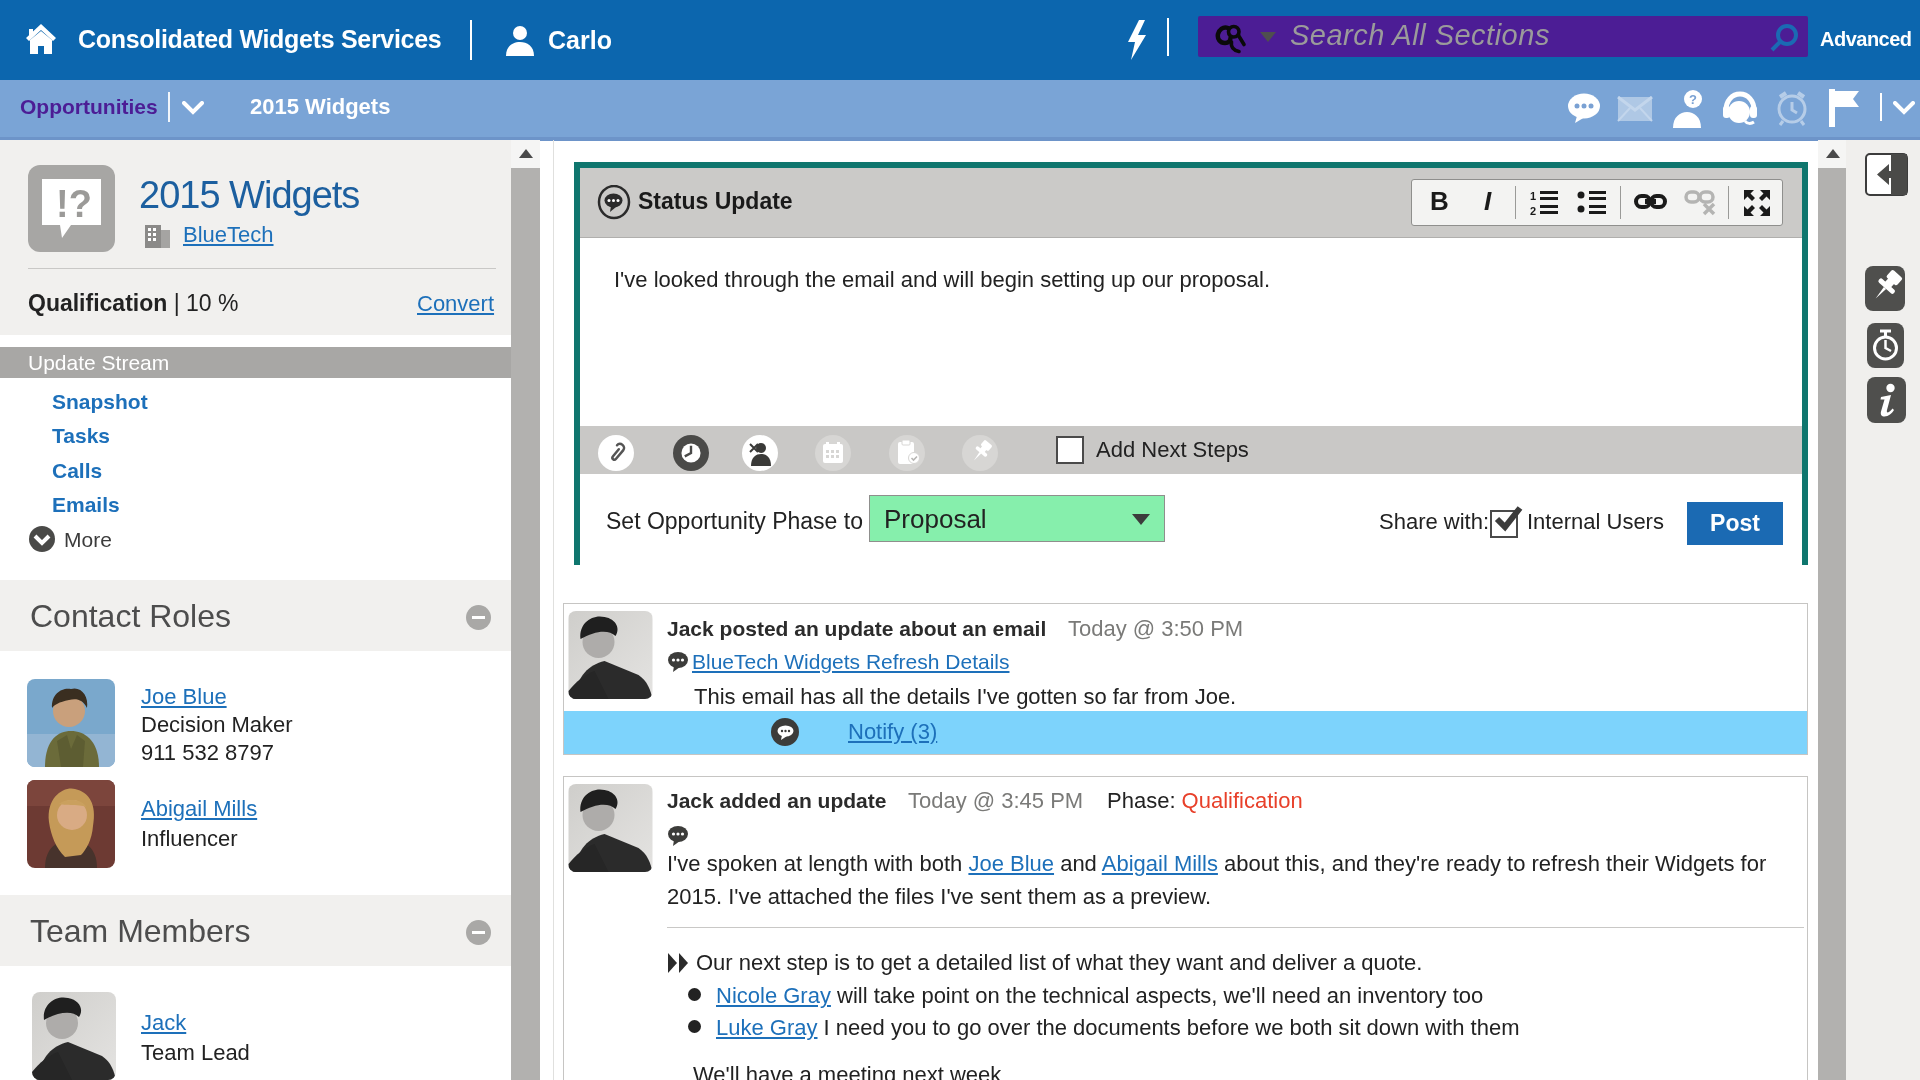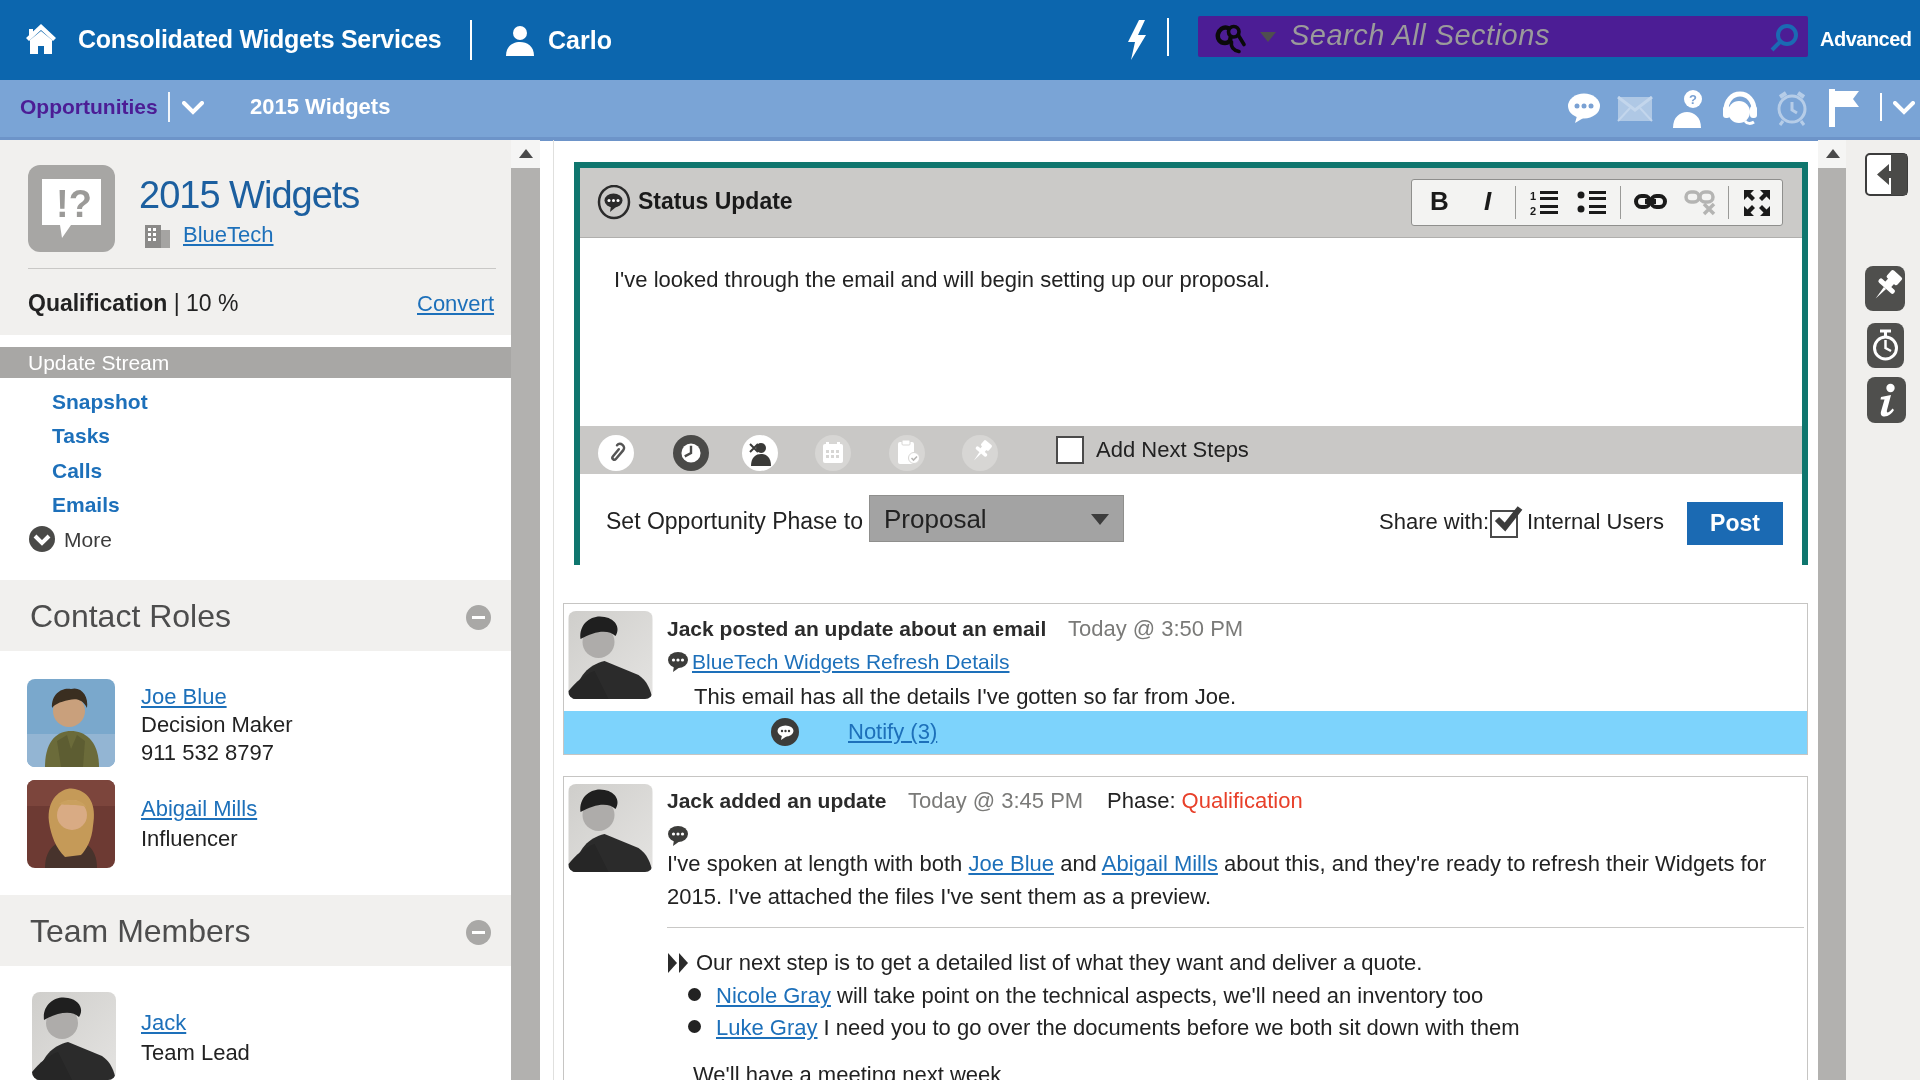--- a/index.html
+++ b/index.html
@@ -52,21 +52,21 @@
   
   #spanel { position:absolute; left:574px; top:162px; width:1234px; height:403px; border:6px solid #0f766e; background:#fff;padding-left:36px; }
   #sphead { position:absolute; left:0; top:0; width:100%; height:70px; background:#cbcac8; border-bottom:1px solid #b0afad; }
   #sphead .t { position:absolute; left:58px; top:20px; font-size:23px; font-weight:bold; color:#1a1a1a; }
   #sptools { position:absolute; left:831px; top:11px; width:372px; height:47px; background:#f3f3f2; border:1px solid #8f8f8d; border-radius:3px; }
   #spbody { position:absolute; left:0; top:70px; width:100%; height:188px; background:#fff; font-size:22px; color:#222; }
   #spicons { position:absolute; left:0; top:258px; width:100%; height:60px; background:#c9c8c6; }
   #spbottom { position:absolute; left:0; top:306px; width:100%; height:95px; background:#fff; }
   .circ { position:absolute; border-radius:50%; }
   #spbottom .lbl { position:absolute; font-size:23px; color:#222; }
-  #dropdown { position:absolute; left:289px; top:21px; width:255px; height:47px; border:1px solid #8f8f8d; background:#a3a3a3; }
+  #dropdown { position:absolute; left:289px; top:21px; width:296px; height:47px; border:1px solid #8f8f8d; background:#86efac; }
   #dropdown span { position:absolute; left:14px; top:8px; font-size:26px; color:#222; }
   #postbtn { position:absolute; left:1107px; top:28px; width:96px; height:43px; background:#1b6ab3; color:#fff; font-size:23px; font-weight:bold; text-align:center; line-height:43px; }
   .cbox { position:absolute; width:28px; height:28px; background:#fff; border:2px solid #4a4a4a; }
 
   
   .fcard { position:absolute; left:563px; width:1245px; background:#fff; border:1px solid #c6c5c3; }
   .ftitle { font-size:21px; font-weight:bold; color:#2b2b2b; }
   .ftime { font-size:22px; color:#7a7a78; }
   .fbody { font-size:22px; color:#222; }
   .fbody a, a.f21 { font-size:inherit; }

